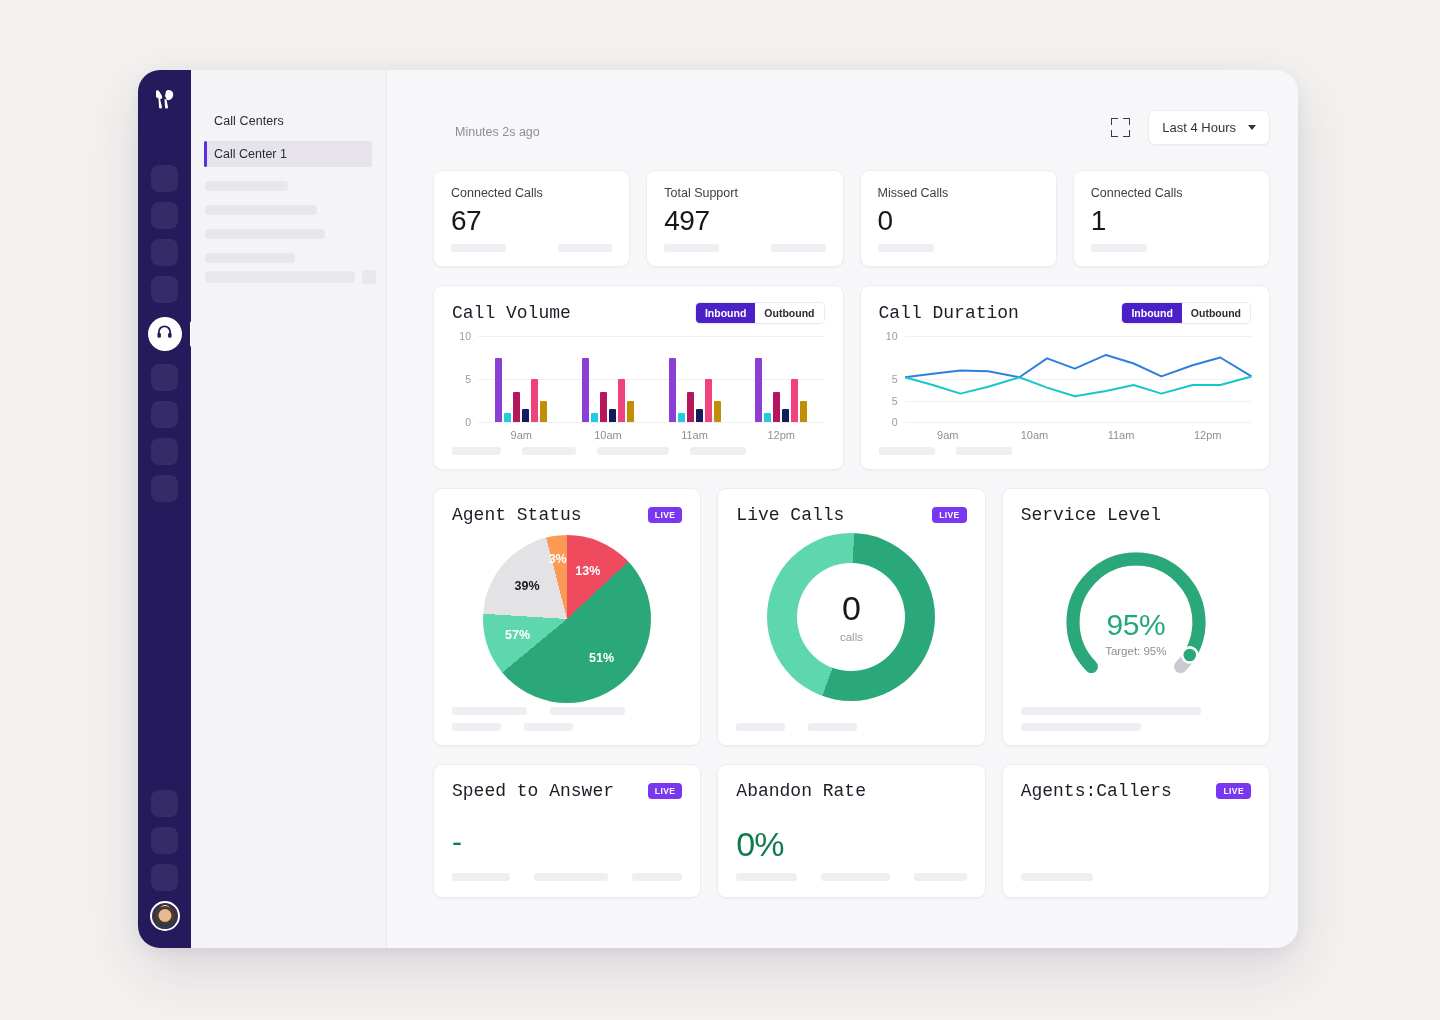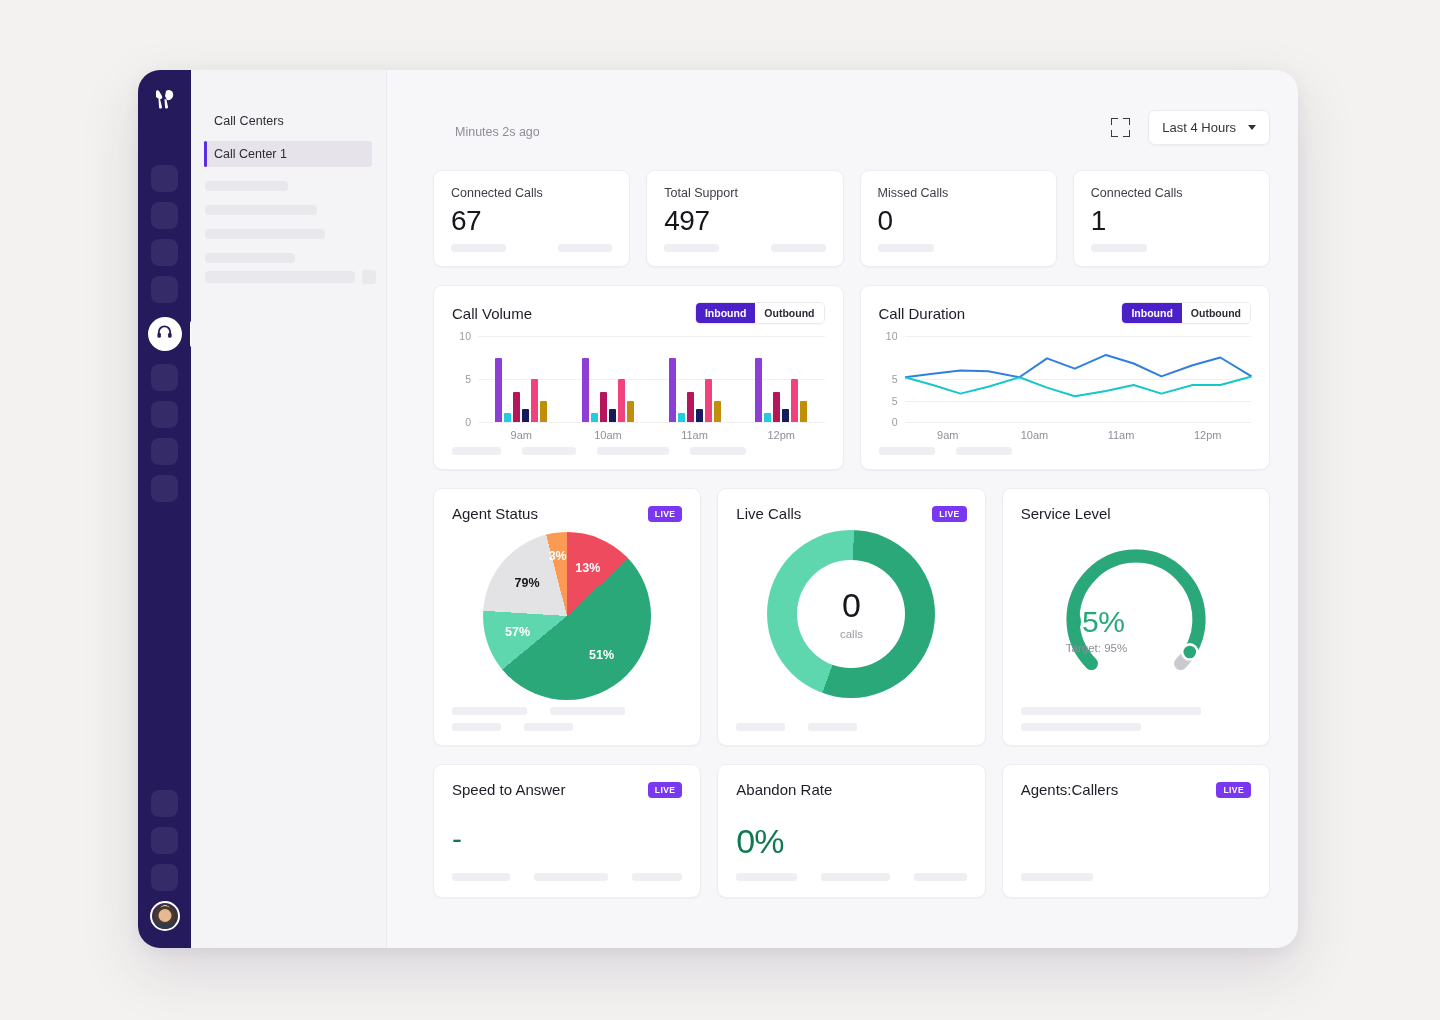--- a/index.html
+++ b/index.html
@@ -121,21 +121,21 @@
     box-shadow: 0 1px 2px rgba(20,10,50,.04);
     padding: 16px 18px; position: relative;
   }
   .kpi { flex: 1 1 0; height: 97px; padding: 15px 17px; }
   .kpi-label { font-size: 12.5px; color: #3d3d48; }
   .kpi-value { font-size: 28px; font-weight: 400; color: #16161c; margin-top: 5px; letter-spacing: -.5px; }
   .kpi-sk { position:absolute; bottom:14px; left:17px; right:17px; display:flex; gap:10px; }
   .sk { background:#efeef2; border-radius: 3px; height: 8px; }
 
   .card-head { display:flex; align-items:center; margin-bottom: 6px; }
-  .card-title { font-size: 15px; color: #1d1d26; font-weight: 400; }
+  .card-title { font-size: 18px; color: #1d1d26; font-weight: 400; font-family: Liberation Mono, monospace; }
   .toggle {
     margin-left:auto; display:flex; border:1px solid #ebe9ef; border-radius:5px; overflow:hidden;
     box-shadow: 0 1px 1px rgba(0,0,0,.03);
   }
   .toggle div { font-size: 10.5px; font-weight: 700; padding: 4px 9px; cursor: pointer; }
   .toggle .on { background:#4b20c9; color:#fff; }
   .toggle .off { background:#fff; color:#2b2b33; }
 
   .live {
     margin-left:auto; background:#7a37f0; color:#fff; font-size:8.5px; font-weight:700;
@@ -166,21 +166,21 @@
     position:absolute; left:50%; top:50%; transform:translate(-50%,-50%);
     width: 108px; height:108px; border-radius:50%; background:#fff;
     display:flex; flex-direction:column; align-items:center; justify-content:center;
   }
   .donut-num { font-size: 34px; color:#16161c; line-height:1; }
   .donut-sub { font-size: 11.5px; color:#9a9aa5; margin-top:6px; }
 
   .gauge-wrap { position:relative; width: 178px; height: 168px; margin: 10px auto 0; }
   .gauge-center {
     position:absolute; left:50%; top:58%; transform:translate(-50%,-50%);
-    width: 140px;
+    text-align:center; width: 140px;
   }
   .gauge-val { font-size: 30px; color:#25a878; font-weight:400; letter-spacing:-.5px;}
   .gauge-target { font-size: 11.5px; color:#8e8e99; margin-top:3px; }
 
   
   .mini { flex:1 1 0; height: 134px; }
   .mini-value { font-size: 34px; color:#0f7a4f; margin-top: 26px; letter-spacing:-1px; line-height:1; }
   .mini-dash { font-size: 30px; color:#0f7a4f; margin-top: 26px; line-height:1; }
   .mini-sk { position:absolute; bottom:16px; left:18px; right:18px; display:flex; gap:12px; }
 </style>
@@ -395,21 +395,21 @@
         <div class="card viz-card">
           <div class="card-head">
             <div class="card-title">Agent Status</div>
             <div class="live">LIVE</div>
           </div>
           <div class="pie-wrap">
             <div class="pie" id="agent-pie" style="background: conic-gradient(rgb(239, 75, 94) 0deg, rgb(239, 75, 94) 46.8deg, rgb(42, 168, 122) 46.8deg, rgb(42, 168, 122) 230.4deg, rgb(95, 215, 174) 230.4deg, rgb(95, 215, 174) 273.6deg, rgb(227, 227, 230) 273.6deg, rgb(227, 227, 230) 345.6deg, rgb(251, 154, 85) 345.6deg, rgb(251, 154, 85) 356.4deg);">
                 <div class="pie-lab" style="left: 62.3116%; top: 21.5496%; color: rgb(255, 255, 255);">13%</div>
                 <div class="pie-lab" style="left: 70.5007%; top: 73.2534%; color: rgb(255, 255, 255);">51%</div>
                 <div class="pie-lab" style="left: 20.5172%; top: 59.5795%; color: rgb(255, 255, 255);">57%</div>
-                <div class="pie-lab" style="left: 26.1141%; top: 30.2399%; color: rgb(22, 22, 28);">79%</div>
+                <div class="pie-lab" style="left: 26.1141%; top: 30.2399%; color: rgb(22, 22, 28);">39%</div>
                 <div class="pie-lab" style="left: 44.3684%; top: 14.4432%; color: rgb(255, 255, 255);">3%</div>
               </div>
           </div>
           <div class="card-sk" style="bottom:30px">
             <div class="sk" style="width:75px"></div>
               <div class="sk" style="width:75px;margin-left:12px"></div>
           </div>
           <div class="card-sk">
             <div class="sk" style="width:49px"></div>
               <div class="sk" style="width:49px;margin-left:12px"></div>

